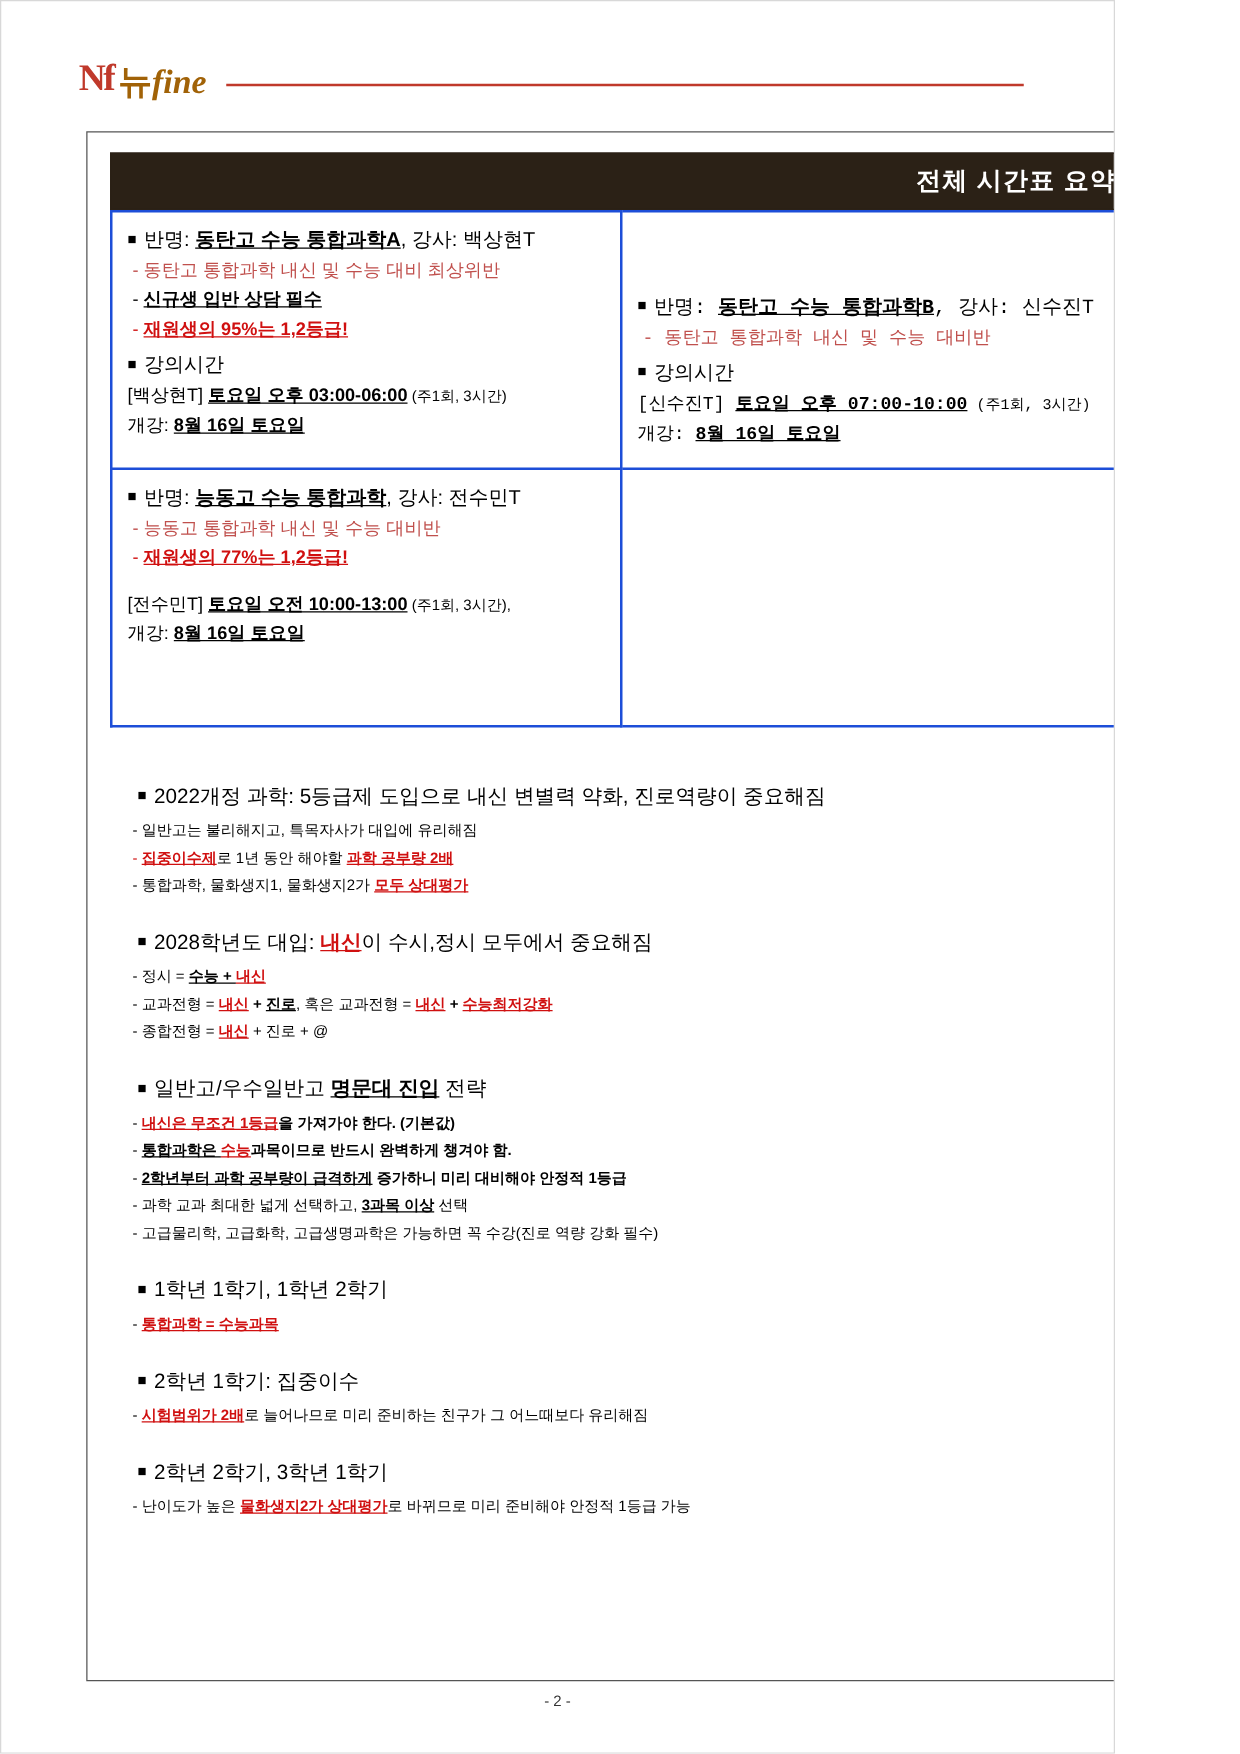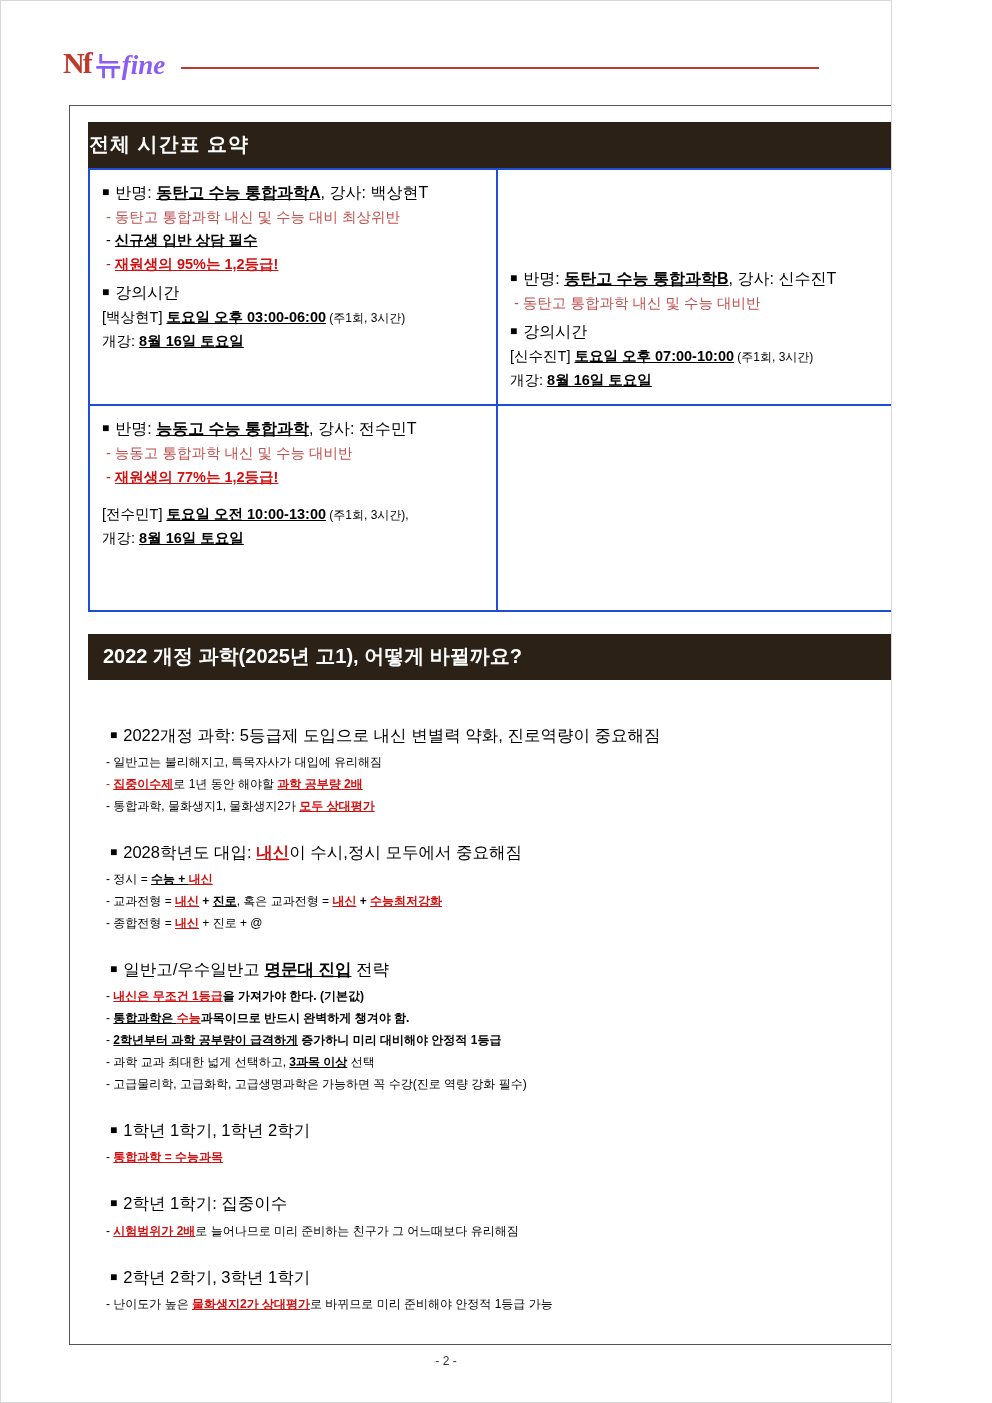--- a/index.html
+++ b/index.html
@@ -38,21 +38,21 @@
     letter-spacing: -2px;
     line-height: 1;
     position: relative;
     top: -2px;
   }
   .logo-text {
     font-family: "Liberation Serif", serif;
     font-size: 27px;
     font-weight: bold;
     margin-left: 4px;
-    color: #8b5cf6;
+    color: #a16207;
     font-style: italic;
   }
   .logo-text .ko { font-style: normal; }
   .logo-rule {
     flex: 1;
     height: 2px;
     background: #c0392b;
     margin-left: 16px;
     margin-top: 6px;
   }
@@ -64,24 +64,24 @@
     width: 856px;
     height: 1240px;
     border: 1px solid #555;
     box-sizing: border-box;
     padding: 16px 18px;
   }
   
   .bar {
     background: #2b2116;
     color: #fff;
-    text-align: left;
+    text-align: right;
     font-size: 20px;
     font-weight: bold;
-    padding: 8px 0 9px;
+    padding: 8px 12px 9px;
     letter-spacing: 1px;
     border: 1px solid #2b2116;
   }
   .bar-left {
     background: #2b2116;
     color: #fff;
     text-align: left;
     font-size: 20px;
     font-weight: bold;
     padding: 8px 0 9px 14px;
@@ -163,21 +163,21 @@
                 <div class="ln big"><span class="sq">■</span><span class="">반명: </span><span class="b u">동탄고 수능 통합과학A</span><span class="">, </span><span class="">강사: </span><span class="">백상현T</span></div>
                 <div class="ln indent"><span class="rose">-  </span><span class="rose">동탄고 통합과학 내신 및 수능 대비 최상위반</span></div>
                 <div class="ln indent"><span class="">-  </span><span class="b u">신규생 입반 상담 필수</span></div>
                 <div class="ln indent"><span class="red">-  </span><span class="red b u">재원생의 95%는 1,2등급!</span></div>
                 <div class="ln big" style="margin-top: 4px;"><span class="sq">■</span><span class="">강의시간</span></div>
                 <div class="ln"><span class="">[백상현T] </span><span class="b u">토요일 오후 03:00-06:00</span><span class="sm"> (주1회, 3시간)</span></div>
                 <div class="ln"><span class="">개강: </span><span class="b u">8월 16일 토요일</span></div>
               </div>
         </td>
         <td>
-          <div id="cell1" style="margin-top:86px;">
+          <div id="cell1" style="margin-top:54px;font-family:Liberation Mono, monospace;">
                 <div class="ln big"><span class="sq">■</span><span class="">반명: </span><span class="b u">동탄고 수능 통합과학B</span><span class="">, </span><span class="">강사: </span><span class="">신수진T</span></div>
                 <div class="ln indent"><span class="rose">-  </span><span class="rose">동탄고 통합과학 내신 및 수능 대비반</span></div>
                 <div class="ln big" style="margin-top: 4px;"><span class="sq">■</span><span class="">강의시간</span></div>
                 <div class="ln"><span class="">[신수진T] </span><span class="b u">토요일 오후 07:00-10:00</span><span class="sm"> (주1회, 3시간)</span></div>
                 <div class="ln"><span class="">개강: </span><span class="b u">8월 16일 토요일</span></div>
               </div>
         </td>
       </tr>
       <tr class="row2">
         <td>
@@ -188,21 +188,20 @@
                 <div class="spacer"></div>
                 <div class="ln"><span class="">[전수민T] </span><span class="b u">토요일 오전 10:00-13:00</span><span class="sm"> (주1회, 3시간),</span></div>
                 <div class="ln"><span class="">개강: </span><span class="b u">8월 16일 토요일</span></div>
               </div>
         </td>
         <td></td>
       </tr>
     </tbody>
       </table>
 
-    <div class="bar-left">2022 개정 과학(2025년 고1), 어떻게 바뀔까요?</div>
     <div class="body-sec" id="body-sec">
         <div class="h-item"><span class="sq">■</span><span class="">2022개정 과학: 5등급제 도입으로 내신 변별력 약화, 진로역량이 중요해짐</span></div>
         <div class="d-item"><span class="">-  일반고는 불리해지고, 특목자사가 대입에 유리해짐</span></div>
         <div class="d-item"><span class="red">-  </span><span class="red b u">집중이수제</span><span class="">로 1년 동안 해야할 </span><span class="red b u">과학 공부량 2배</span></div>
         <div class="d-item"><span class="">-  통합과학, 물화생지1, 물화생지2가 </span><span class="red b u">모두 상대평가</span></div>
         <div class="gap"></div>
         <div class="h-item"><span class="sq">■</span><span class="">2028학년도 대입: </span><span class="red b u">내신</span><span class="">이 수시,정시 모두에서 중요해짐</span></div>
         <div class="d-item"><span class="">-  정시 = </span><span class="b u">수능 + </span><span class="red b u">내신</span></div>
         <div class="d-item"><span class="">-  교과전형 = </span><span class="red b u">내신</span><span class="b"> + </span><span class="b u">진로</span><span class="">, 혹은 교과전형 = </span><span class="red b u">내신</span><span class="b"> + </span><span class="red b u">수능최저강화</span></div>
         <div class="d-item"><span class="">-  종합전형 = </span><span class="red b u">내신</span><span class=""> + 진로 + @</span></div>

